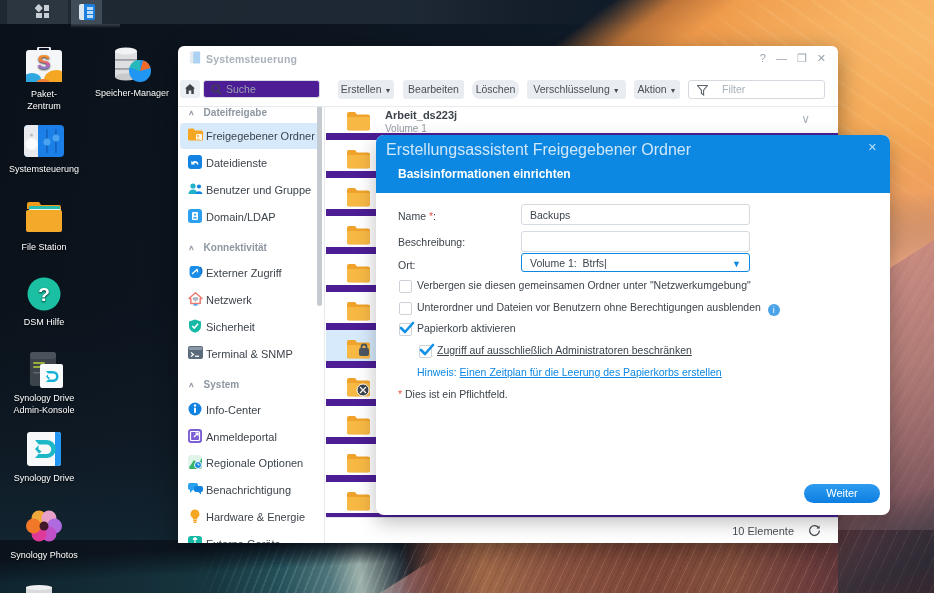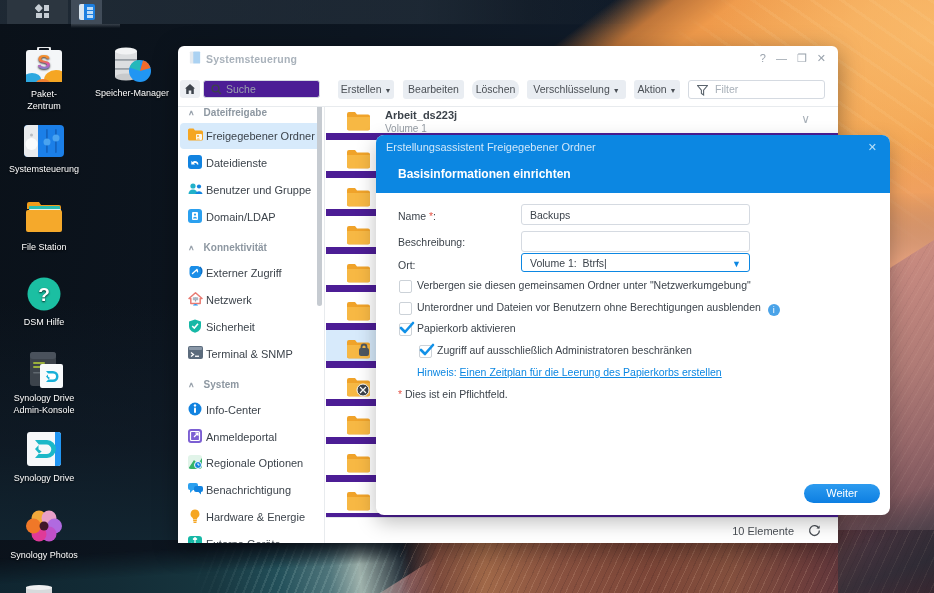--- a/index.html
+++ b/index.html
@@ -83,21 +83,21 @@
 #wctrl { position:absolute; right:12px; top:6px; color:#9aa3ad; font-size:11px; }
 #wctrl span { margin-left:10px; }
 #toolbar { position:absolute; left:0; top:26px; width:100%; height:60px; }
 .homebtn { position:absolute; left:2px; top:8px; width:20px; height:18px; background:#eceff3; border-radius:3px;
   text-align:center; }
 .search { position:absolute; left:25px; top:8px; width:117px; height:18px; border:1px solid #d5dae1; border-radius:3px;
   color:#9aa3ad; font-size:10.5px; line-height:16px; padding-left:22px; background:#4c1d95; }
 .tbtn { position:absolute; top:8px; height:19px; background:#e9edf2; border-radius:3px; color:#4a4f55;
   font-size:10.5px; line-height:19px; text-align:center; }
 .filterbox { position:absolute; left:510px; top:8px; width:137px; height:19px; border:1px solid #d5dae1; border-radius:3px;
-  color:#a8b0b8; font-size:10.5px; line-height:17px; padding-left:26px; }
+  color:#a8b0b8; font-size:10.5px; line-height:17px; padding-left:33px; }
 #winbody { position:absolute; left:0; top:60px; width:660px; height:437px; border-top:1px solid #e8ebee; overflow:hidden; }
 
 
 #sidebar { position:absolute; left:0; top:0; width:147px; height:437px; border-right:1px solid #e8ebee; }
 .shead { position:absolute; left:10px; height:14px; font-size:10px; font-weight:bold; color:#8d97a1; }
 .shead .chev { display:inline-block; margin-right:9px; color:#9aa3ad; font-size:9px; transform:scaleY(.8); }
 .sitem { position:absolute; left:2px; width:142px; height:26px; white-space:nowrap; overflow:visible; font-size:11px; color:#3c434b; line-height:26px; }
 .sitem svg { position:absolute; left:8px; top:5px; }
 .sitem .lab { position:absolute; left:26px; }
 .sel { background:#d7eafb; border-radius:4px; }
@@ -110,21 +110,21 @@
 .frow .t1 { position:absolute; left:59px; top:7px; font-size:11px; font-weight:bold; color:#3c434b; }
 .frow .t2 { position:absolute; left:59px; top:21px; font-size:10px; color:#959ca4; }
 .rowsel { background:#d7eafb; }
 #statusbar { position:absolute; left:148px; bottom:0; width:512px; height:26px; border-top:1px solid #e4e7ea; background:#fff; }
 #statusbar .cnt { position:absolute; right:44px; top:7px; font-size:11px; color:#4a4f55; }
 
 
 #dlg { position:absolute; left:376px; top:135px; width:514px; height:380px; background:#fff; border-radius:8px;
   box-shadow:0 7px 20px rgba(0,0,0,.26); }
 #dlghead { position:absolute; left:0; top:0; width:100%; height:58px; background:#0c87e2; border-radius:8px 8px 0 0; }
-#dlghead .small { position:absolute; left:10px; top:6px; font-size:11px; color:#cfe7fa; }
+#dlghead .small { position:absolute; left:10px; top:6px; font-size:16px; color:#cfe7fa; }
 #dlghead .x { position:absolute; right:13px; top:6px; font-size:11px; color:#b8e0f8; }
 #dlghead .big { position:absolute; left:22px; top:32px; font-size:12px; font-weight:bold; color:#fff; }
 .flabel { position:absolute; left:22px; font-size:10.5px; color:#3c434b; }
 .finput { position:absolute; left:145px; width:229px; height:21px; border:1px solid #d5dae1; border-radius:3px;
   font-size:10.5px; line-height:20px; padding-left:8px; color:#3c434b; }
 .red { color:#e4584c; }
 .cbrow { position:absolute; font-size:10.5px; color:#3c434b; }
 .cbox { position:absolute; left:0; top:1px; width:13px; height:13px; background:#fff; border:1px solid #ccd2d8; border-radius:2px; }
 .link { color:#0c87e2; }
 #weiter { position:absolute; left:428px; top:349px; width:76px; height:19px; background:linear-gradient(to bottom,#2d9bef,#0d7fe2); border-radius:10px;
@@ -524,17 +524,17 @@
     <span style="display:inline-block;width:12px;height:12px;background:#4aa3e8;border-radius:50%;color:#fff;font-size:9px;text-align:center;line-height:12px;margin-left:4px;vertical-align:-2px;">i</span></div>
   <div class="cbrow" style="left:23px;top:187px;width:470px;"><span class="cbox"></span>
     <svg width="16" height="14" viewBox="0 0 16 14" style="position:absolute;left:0px;top:-1px">
         <path d="M2 7 L6 11 L14 2" fill="none" stroke="#1191e8" stroke-width="2.6" stroke-linecap="round" stroke-linejoin="round"></path>
       </svg>
     <span style="margin-left:18px;">Papierkorb aktivieren</span></div>
   <div class="cbrow" style="left:43px;top:209px;width:450px;"><span class="cbox"></span>
     <svg width="16" height="14" viewBox="0 0 16 14" style="position:absolute;left:0px;top:-1px">
         <path d="M2 7 L6 11 L14 2" fill="none" stroke="#1191e8" stroke-width="2.6" stroke-linecap="round" stroke-linejoin="round"></path>
       </svg>
-    <span style="margin-left:18px;">Zugriff auf ausschließlich Administratoren beschränken</span></div>
+    <span style="margin-left:18px;text-decoration:underline;">Zugriff auf ausschließlich Administratoren beschränken</span></div>
   <div class="cbrow" style="left:41px;top:231px;"><span class="link">Hinweis: <span style="text-decoration:underline;">Einen Zeitplan für die Leerung des Papierkorbs erstellen</span></span></div>
   <div class="cbrow" style="left:22px;top:253px;"><span class="red">*</span> Dies ist ein Pflichtfeld.</div>
   <div id="weiter">Weiter</div>
 </div>
 
 </body></html>

